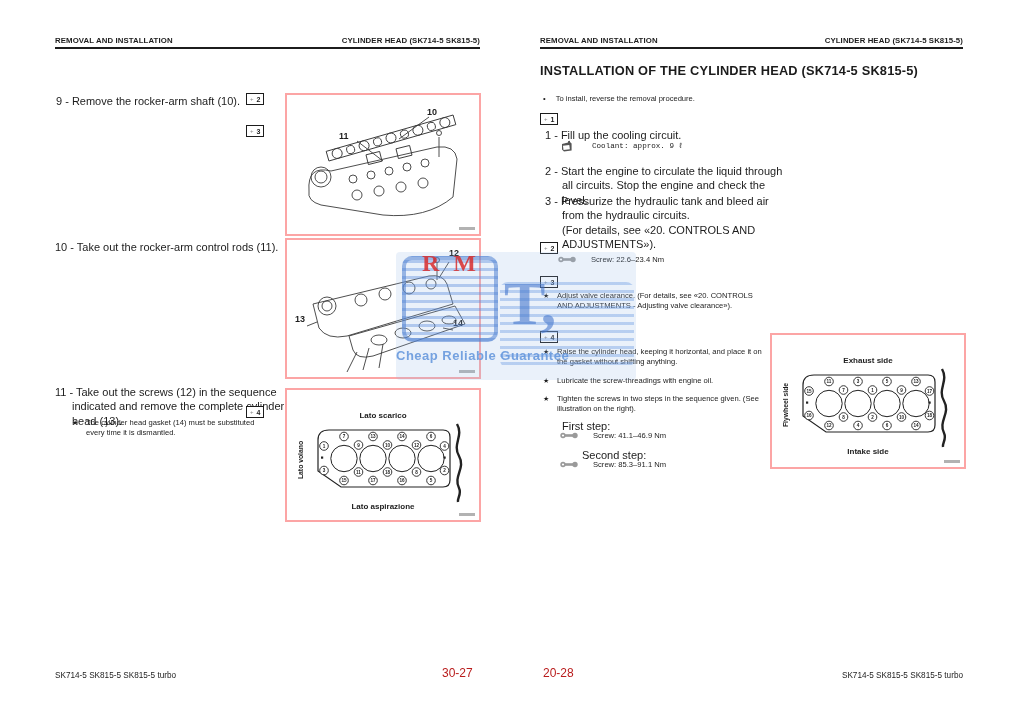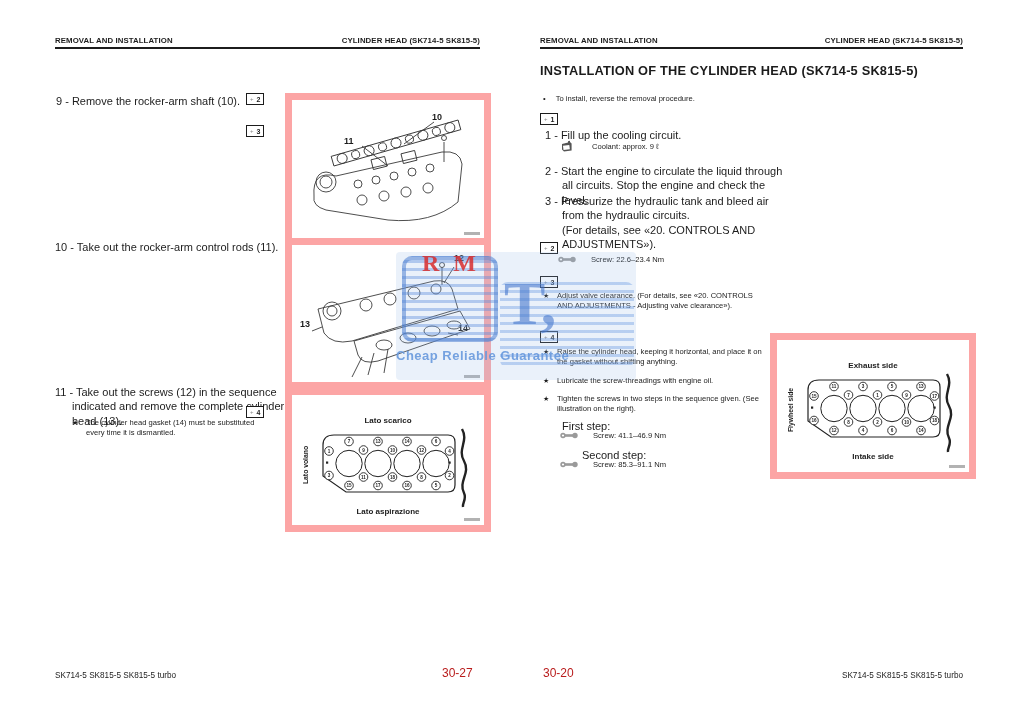--- a/index.html
+++ b/index.html
@@ -8,21 +8,21 @@
   .abs{position:absolute;}
   .hdr{position:absolute;font-weight:bold;font-size:7.8px;letter-spacing:.1px;}
   .rule{position:absolute;height:2px;background:#1c1c1c;}
   .txt{font-size:11px;line-height:1.3;}
   .hang{padding-left:17px;text-indent:-17px;}
   .note{position:absolute;display:flex;gap:6px;font-size:7.6px;line-height:1.3;}
   .note .star{flex:0 0 8px;font-size:7px;}
   .refbox{position:absolute;border:1px solid #1c1c1c;height:10px;display:flex;align-items:center;
           gap:3px;padding:0 3px;font-size:7px;font-weight:bold;background:#fff;}
   .refbox .glyph{color:#8a8a8a;font-size:6px;font-weight:normal;}
-  .figbox{position:absolute;border:7px solid #fca5a5;background:#fff;}
+  .figbox{position:absolute;border:2px solid #fca5a5;background:#fff;}
   .figcode{position:absolute;width:16px;height:3px;background:#b2b2b2;}
   .callout{position:absolute;font-weight:bold;font-size:9px;}
   .title{position:absolute;font-weight:bold;font-size:12.8px;letter-spacing:.2px;}
   .bullet-line{position:absolute;display:flex;gap:10px;font-size:7.6px;}
   .sublabel{position:absolute;font-size:11px;}
   .torque{position:absolute;display:flex;align-items:center;gap:7px;font-size:7.6px;}
   .footer-models{position:absolute;font-size:8.2px;}
   .footer-page{position:absolute;font-size:12px;color:#b91c1c;}
   svg{display:block;}
   
@@ -210,21 +210,21 @@
     <span>1</span>
   </div>
 
   <div class="abs txt hang" style="left:545px;top:128px;width:225px;">1 - Fill up the cooling circuit.</div>
 
   <div class="torque" style="left:560px;top:140px;">
     <svg width="13" height="12" viewBox="0 0 13 12">
       <path d="M2,4 L8,2.4 L8,1.2 L10,0.8 L10,2 L11.6,3.4 L11.6,10.4 L4,11.6 L2,9.6 Z" fill="#555"></path>
       <rect x="3.2" y="5.4" width="6.4" height="4.2" fill="#fff" transform="rotate(-8 6.4 7.5)"></rect>
     </svg>
-    <span style="margin-left:12px;">Coolant: approx. 9 ℓ</span>
+    <span style="margin-left:12px;font-family:Liberation Mono, monospace;">Coolant: approx. 9 ℓ</span>
   </div>
 
   <div class="abs txt hang" style="left:545px;top:164px;width:228px;">2 - Start the engine to circulate the liquid through all circuits. Stop the engine and check the level.</div>
 
   <div class="abs txt hang" style="left:545px;top:194px;width:228px;">
     <span>3 - Pressurize the hydraulic tank and bleed air from the hydraulic circuits.</span><br>
     <span>(For details, see «20. CONTROLS AND ADJUSTMENTS»).</span>
   </div>
 
   <div class="refbox" style="left:540px;top:242px;">
@@ -334,21 +334,21 @@
         <circle cx="129.5" cy="82" r="4.3" fill="#fff" stroke="#222" stroke-width="0.9"></circle>
         <text x="129.5" y="83.7" font-size="4.6" font-weight="bold" text-anchor="middle" font-family="&quot;Liberation Sans&quot;,sans-serif" fill="#1c1c1c">10</text>
         <circle cx="144" cy="90.5" r="4.3" fill="#fff" stroke="#222" stroke-width="0.9"></circle>
         <text x="144" y="92.2" font-size="4.6" font-weight="bold" text-anchor="middle" font-family="&quot;Liberation Sans&quot;,sans-serif" fill="#1c1c1c">14</text>
         <circle cx="157.5" cy="80.5" r="4.3" fill="#fff" stroke="#222" stroke-width="0.9"></circle>
         <text x="157.5" y="82.2" font-size="4.6" font-weight="bold" text-anchor="middle" font-family="&quot;Liberation Sans&quot;,sans-serif" fill="#1c1c1c">18</text>
       </svg>
     <div class="figcode" style="right:4px;bottom:4px;"></div>
   </div>
 
-  <div class="footer-page" style="left:543px;top:666px;">30-20</div>
+  <div class="footer-page" style="left:543px;top:666px;">20-28</div>
   <div class="footer-models" style="left:763px;top:671px;width:200px;text-align:right;">SK714-5  SK815-5  SK815-5 turbo</div>
 
   <div class="wm">
     <div class="wm-panel"></div>
     <div class="wm-logo"></div>
     <div class="wm-rm">RM</div>
     <div class="wm-panel2"></div>
     <div class="wm-big">T,</div>
     <div class="wm-caption">Cheap Reliable Guarantee</div>
   </div>

